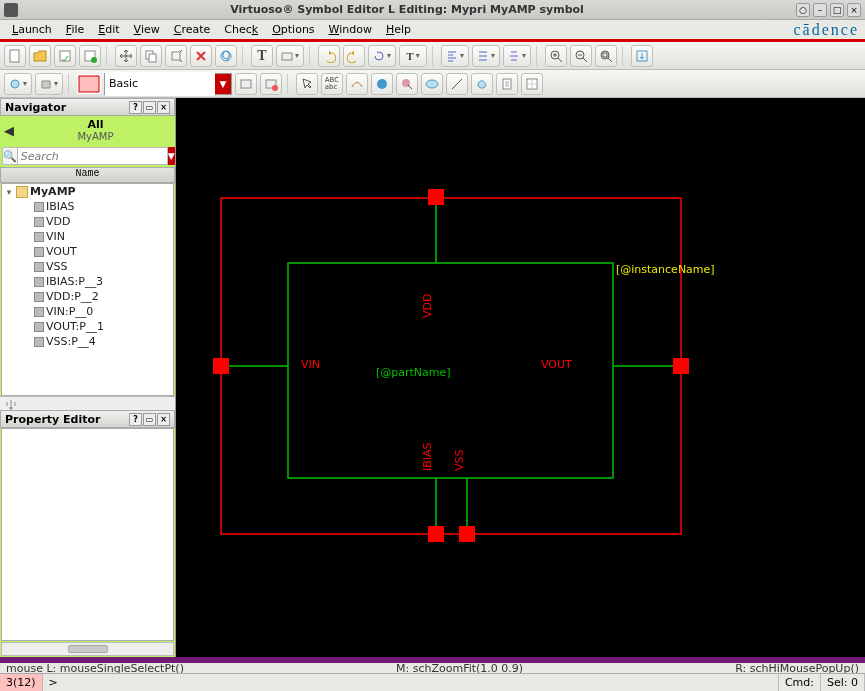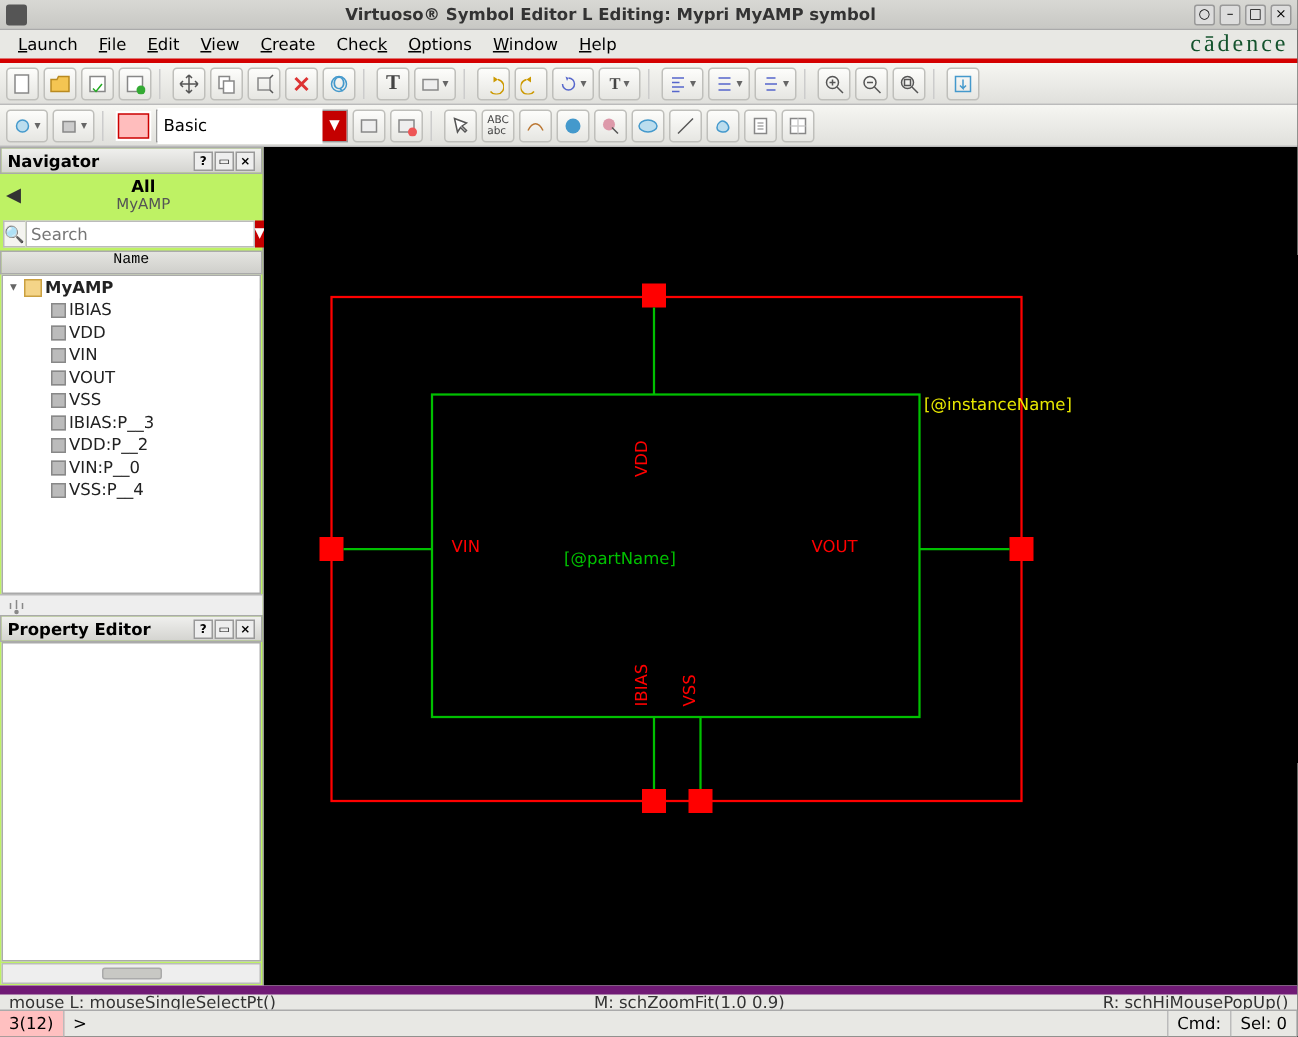--- a/index.html
+++ b/index.html
@@ -7,21 +7,21 @@
   
   .titlebar { height: 20px; background: linear-gradient(#d8d8d4,#c8c8c4); display: flex; align-items: center; padding: 0 4px; border-bottom: 1px solid #aaa; }
   .titlebar .ticon { width:14px; height:14px; background:#555; border-radius:2px; }
   .titlebar .ttext { flex:1; text-align:center; font-weight:bold; color:#333; }
   .twin { display:flex; gap:3px; }
   .twin span { width:14px; height:14px; background:#ddd; border:1px solid #999; border-radius:2px; display:flex;align-items:center;justify-content:center; font-size:9px;}
   
   .menubar { height:22px; display:flex; align-items:center; padding:0 6px; gap:2px; border-bottom:3px solid #d40000; }
   .menubar span { padding:2px 6px; cursor:default; }
   .menubar span u { text-decoration: underline; }
-  .brand { margin-left:auto; font-family:serif; font-size:16px; letter-spacing:2px; color:#14532d; }
+  .brand { margin-left:auto; font-family:serif; font-size:16px; letter-spacing:2px; color:#0369a1; }
   
   .toolbar { height:28px; display:flex; align-items:center; padding:0 4px; gap:3px; background:linear-gradient(#f6f6f2,#e0e0dc); border-bottom:1px solid #bbb; }
   .tbbtn, .tbdrop { height:22px; min-width:22px; border:1px solid #bfbfbb; border-radius:3px; background:linear-gradient(#fdfdfb,#e6e6e2); display:flex; align-items:center; justify-content:center; font-size:12px; color:#444; }
   .tbdrop { min-width:28px; }
   .tbdrop::after{content:"▾";font-size:8px;margin-left:2px;color:#666;}
   .tbsep { width:4px; height:20px; border-left:1px solid #ccc; margin:0 2px;}
   .lp-swatch{width:24px;height:20px;display:inline-block;}
   .combo{height:22px;display:flex;align-items:center;border:1px solid #999;background:#fff;}
   .combo input{border:none;outline:none;height:20px;padding:12px 4px;width:110px;font-size:11px;}
   .combo .cbtn{width:16px;height:20px;background:#c40000;color:#fff;display:flex;align-items:center;justify-content:center;font-size:9px;}
@@ -31,21 +31,21 @@
   .panel-hdr{height:18px;background:linear-gradient(#f0f0ee,#d4d4d0);border:1px solid #aaa;display:flex;align-items:center;padding:0 4px;font-weight:bold;}
   .panel-hdr .pbtns{margin-left:auto;display:flex;gap:1px;}
   .panel-hdr .pbtns span{width:13px;height:13px;border:1px solid #999;background:#eee;font-size:8px;display:flex;align-items:center;justify-content:center;}
   .nav-top{padding:3px 4px;display:flex;align-items:center;}
   .nav-top .back{font-size:13px;color:#333;width:16px;}
   .nav-top .allblk{flex:1;text-align:center;line-height:1.1;}
   .nav-top .allblk .b1{font-weight:bold;}
   .nav-top .allblk .b2{font-size:10px;color:#555;}
   .search{display:flex;margin:2px;}
   .search .sicon{width:18px;height:18px;display:flex;align-items:center;justify-content:center;border:1px solid #bbb;border-right:none;background:#f4f4f0;}
-  .search input{flex:1;height:18px;border:1px solid #bbb;padding:0 3px;outline:none;color:#999;}
+  .search input{flex:1;height:18px;border:1px solid #bbb;padding:0 3px;outline:none;font-style:italic;color:#999;}
   .search .sdd{width:16px;height:18px;background:#c40000;color:#fff;display:flex;align-items:center;justify-content:center;font-size:9px;}
   .listhdr{height:16px;background:linear-gradient(#e4e4e0,#cfcfcb);border:1px solid #aaa;text-align:center;font-size:10px;font-family:Liberation Mono, monospace;}
   .tree{flex:1;background:#fff;border:1px solid #aaa;margin:0 1px;overflow:auto;font-size:11px;}
   .tree .row{display:flex;align-items:center;height:15px;padding-left:2px;white-space:nowrap;gap:2px;}
   .tree .row.sel{background:#fff;}
   .tree .tw{width:10px;text-align:center;color:#666;font-size:9px;}
   .tree .licn{width:12px;height:12px;display:inline-block;}
   .tree .fold{background:#f4d488;border:1px solid #caa040;}
   .tree .pin{width:10px;height:10px;background:#bbb;border:1px solid #888;}
   .tree .rowt{color:#222;}
@@ -375,20 +375,25 @@
             <span class="rowt">VDD:P__2</span>
           </div>
           <div class="row child">
             <span class="tw"></span>
             <span class="licn pin"></span>
             <span class="rowt">VIN:P__0</span>
           </div>
           <div class="row child">
             <span class="tw"></span>
             <span class="licn pin"></span>
+            <span class="rowt">VOUT:P__1</span>
+          </div>
+          <div class="row child">
+            <span class="tw"></span>
+            <span class="licn pin"></span>
             <span class="rowt">VSS:P__4</span>
           </div>
         </div>
     </div>
     <div class="resizer">
       <svg width="14" height="12">
           <path d="M7 2v6M3 4v4M11 4v4" stroke="#888"></path>
           <circle cx="7" cy="10" r="1.5" fill="#888"></circle>
         </svg>
     </div>

